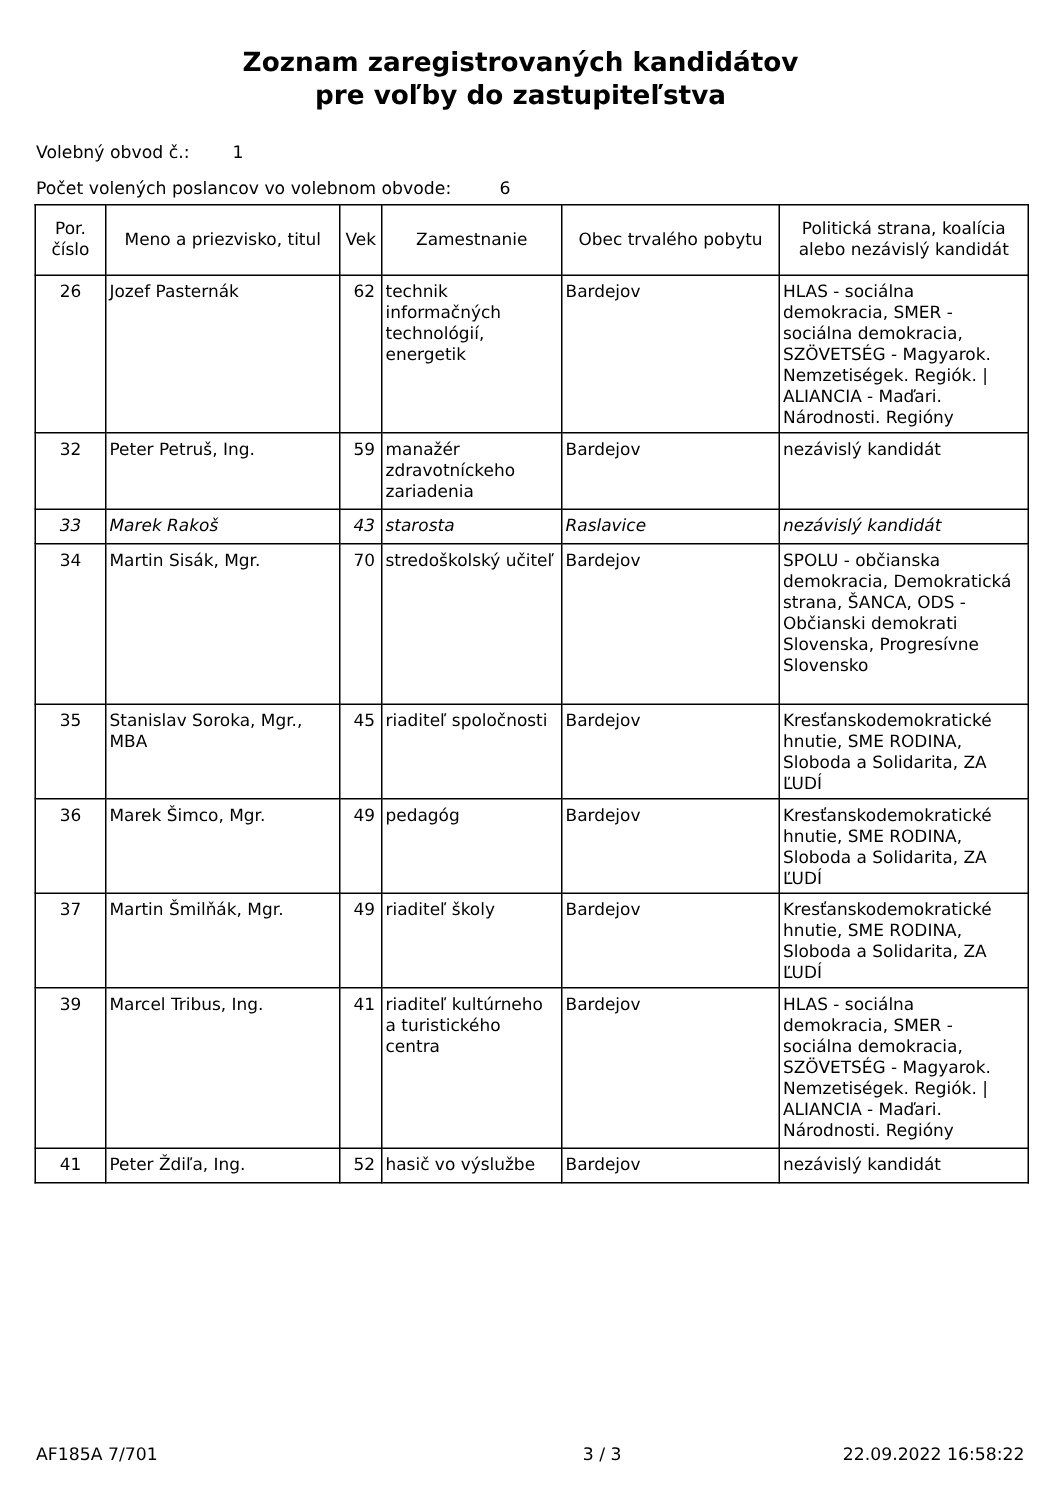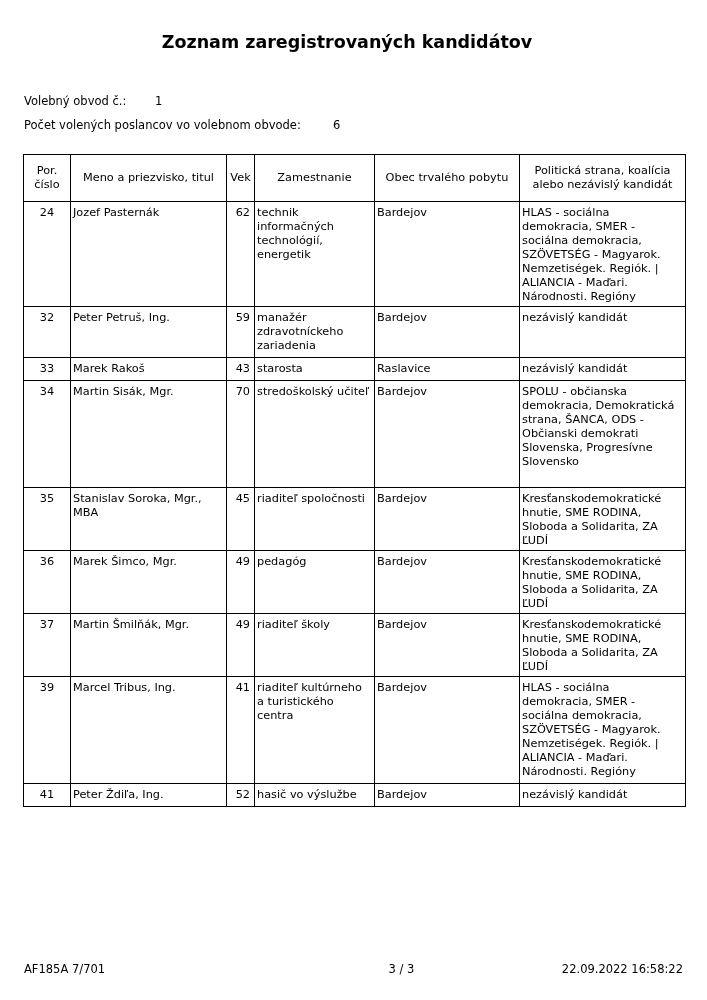--- a/index.html
+++ b/index.html
@@ -9,21 +9,21 @@
   }
   .title {
     position: absolute; top: 31px; left: 0; width: 694px; text-align: center;
     font-weight: bold; font-size: 17.5px; line-height: 22px;
   }
   .meta { position: absolute; left: 24px; font-size: 11.5px; }
   .meta .val { position: absolute; white-space: nowrap; }
   .meta-1 { top: 94px; }
   .meta-2 { top: 118px; }
   table {
-    position: absolute; top: 154px; left: 23px; width: 662px;
+    position: absolute; top: 136px; left: 23px; width: 662px;
     border-collapse: collapse; table-layout: fixed;
     font-size: 11.3px; line-height: 14px;
   }
   th, td { border: 1.3px solid #000; vertical-align: top; padding: 0 2px; }
   th {
     font-weight: normal; text-align: center; vertical-align: middle;
     height: 46px; line-height: 14px; padding: 0 3px;
   }
   td { padding-top: 4px; padding-bottom: 0; }
   td.num { text-align: center; }
@@ -33,20 +33,21 @@
   .footer { position: absolute; top: 962px; font-size: 11.5px; }
   .footer-left { left: 24px; }
   .footer-center { left: 0; width: 707px; text-align: center; margin-left: 48px; }
   .footer-right { right: 24px; }
 </style>
 </head>
 <body>
 
 <div class="title">
   <div>Zoznam zaregistrovaných kandidátov</div>
+  <div>pre voľby do zastupiteľstva</div>
 </div>
 
 <div class="meta meta-1">
   <span>Volebný obvod č.:</span>
   <span class="val" style="left:131px;">1</span>
 </div>
 <div class="meta meta-2">
   <span>Počet volených poslancov vo volebnom obvode:</span>
   <span class="val" style="left:309px;">6</span>
 </div>
@@ -65,36 +66,36 @@
       <th>Por. číslo</th>
       <th>Meno a priezvisko, titul</th>
       <th>Vek</th>
       <th>Zamestnanie</th>
       <th>Obec trvalého pobytu</th>
       <th>Politická strana, koalícia alebo nezávislý kandidát</th>
     </tr>
   </thead>
   <tbody id="table-body">
       <tr style="height: 105px;">
-        <td class="num">24</td>
+        <td class="num">26</td>
         <td>Jozef Pasternák</td>
         <td class="age">62</td>
         <td>technik informačných technológií, energetik</td>
         <td>Bardejov</td>
         <td>HLAS - sociálna demokracia, SMER - sociálna demokracia, SZÖVETSÉG - Magyarok. Nemzetiségek. Regiók. | ALIANCIA - Maďari. Národnosti. Regióny</td>
       </tr>
       <tr style="height: 51px;">
         <td class="num">32</td>
         <td>Peter Petruš, Ing.</td>
         <td class="age">59</td>
         <td>manažér zdravotníckeho zariadenia</td>
         <td>Bardejov</td>
         <td>nezávislý kandidát</td>
       </tr>
-      <tr style="height: 23px;">
+      <tr style="height: 23px; font-style: italic;">
         <td class="num">33</td>
         <td>Marek Rakoš</td>
         <td class="age">43</td>
         <td>starosta</td>
         <td>Raslavice</td>
         <td>nezávislý kandidát</td>
       </tr>
       <tr style="height: 107px;">
         <td class="num">34</td>
         <td>Martin Sisák, Mgr.</td>

